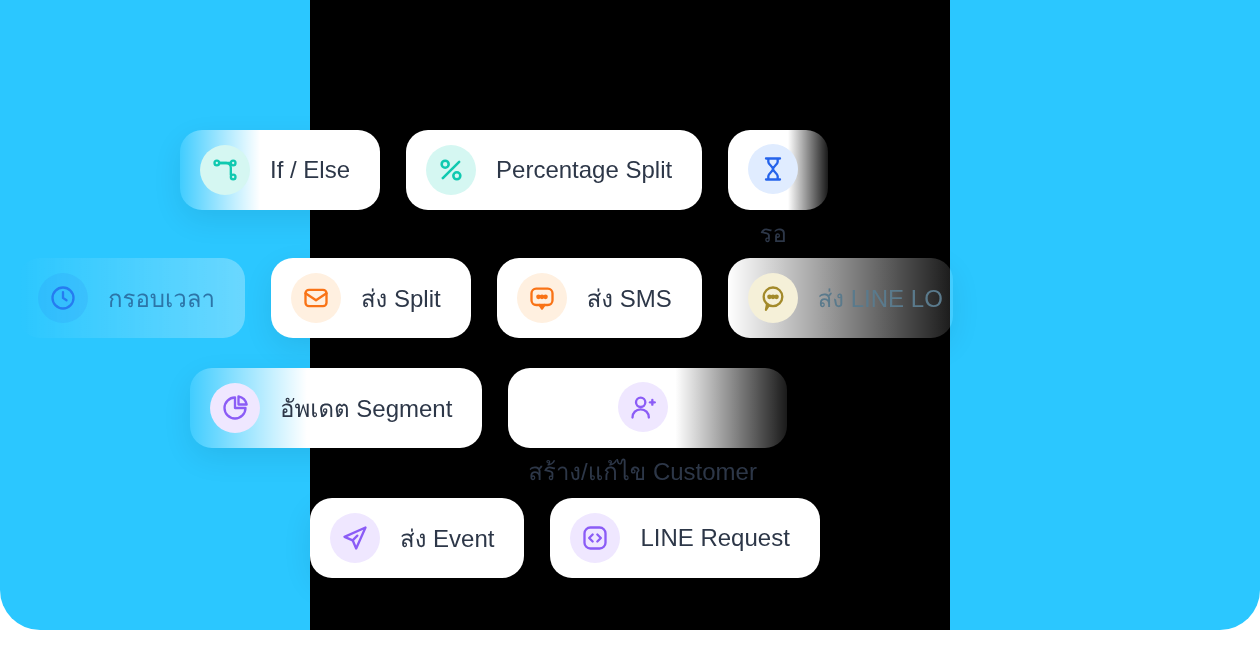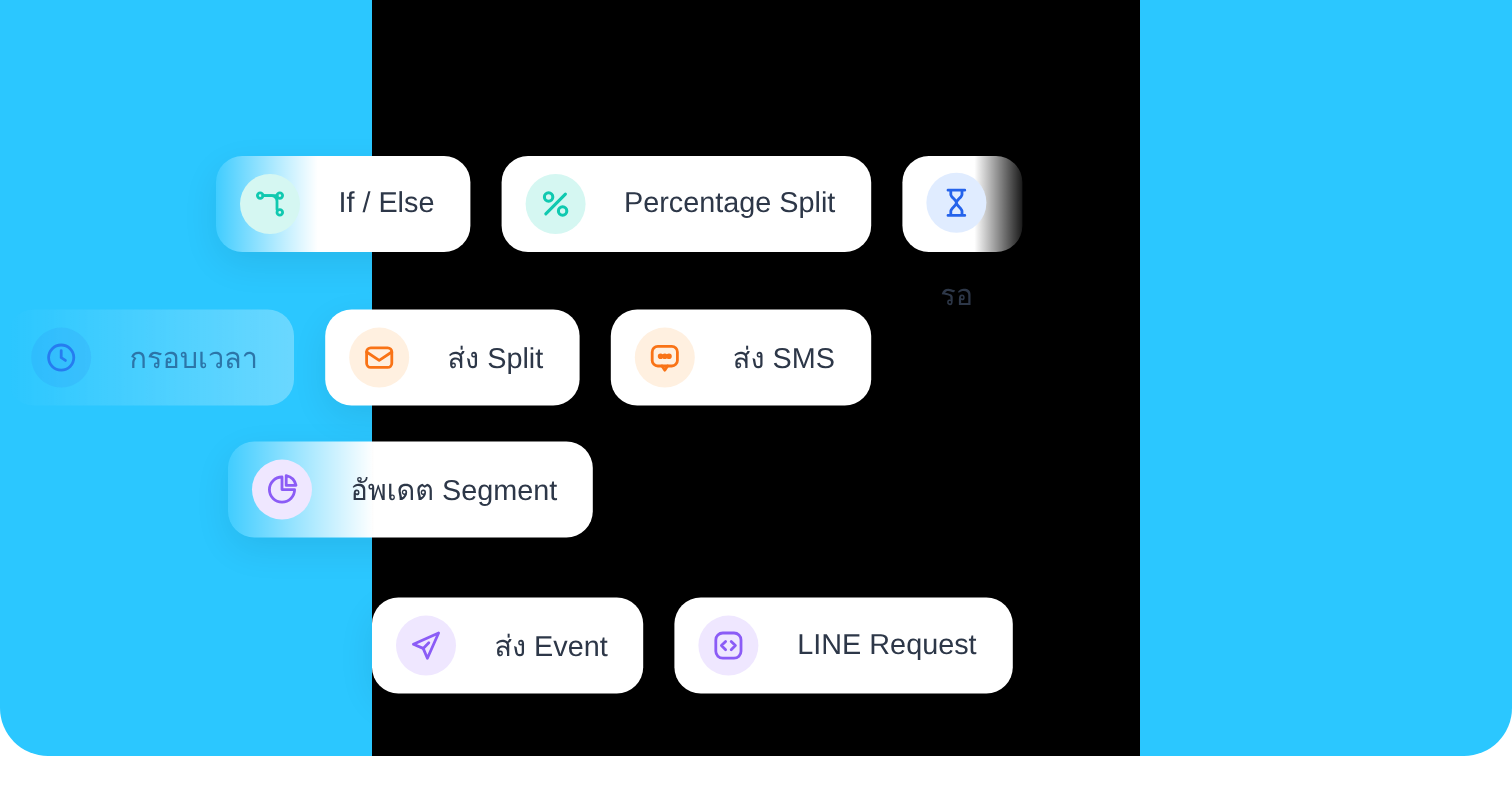--- a/index.html
+++ b/index.html
@@ -30,28 +30,28 @@
 }
 .row {
   position: absolute;
   left: 0;
   width: 100%;
   display: flex;
   align-items: center;
   gap: 26px;
 }
 .row1 { top: 130px; padding-left: 180px; }
-.row2 { top: 258px; padding-left: 6px; }
+.row2 { top: 258px; padding-left: 18px; }
 .row3 { top: 368px; padding-left: 190px; }
 .row4 { top: 498px; padding-left: 310px; }
 
 .chip {
   display: flex;
   align-items: center;
-  gap: 32px;
+  gap: 20px;
   background: #fff;
   border-radius: 22px;
   padding: 14px 30px 14px 20px;
   box-shadow: 0 10px 30px rgba(0,0,0,0.08);
   height: 80px;
 }
 .chip .lbl {
   font-size: 24px;
   color: #2d3748;
   white-space: nowrap;
@@ -157,33 +157,56 @@
         <rect x="3" y="4" width="18" height="14" rx="4"></rect>
           <path d="M10 18l2 3 2-3"></path>
         <circle cx="9" cy="11" r="1" fill="#f97316"></circle>
           <circle cx="12" cy="11" r="1" fill="#f97316"></circle>
           <circle cx="15" cy="11" r="1" fill="#f97316"></circle>
       </svg>
     </span>
     <span class="lbl">ส่ง SMS</span>
   </div>
 
+  <div class="chip fade-line" style="padding-right:10px;">
+    <span class="ic olive-bg">
+      <svg viewBox="0 0 24 24" fill="none" stroke="#a38a2a" stroke-width="2" stroke-linecap="round" stroke-linejoin="round">
+        <circle cx="12" cy="11" r="8"></circle>
+          <path d="M8 19l-2 3 1-5"></path>
+        <circle cx="9" cy="11" r="1" fill="#a38a2a"></circle>
+          <circle cx="12" cy="11" r="1" fill="#a38a2a"></circle>
+          <circle cx="15" cy="11" r="1" fill="#a38a2a"></circle>
+      </svg>
+    </span>
+    <span class="lbl" style="color:#5a7a8c;">ส่ง LINE LO</span>
+  </div>
 </div>
 
 <div class="row row3">
   <div class="chip fade-left">
     <span class="ic purple-bg">
       <svg viewBox="0 0 24 24" fill="none" stroke="#8b5cf6" stroke-width="2" stroke-linecap="round" stroke-linejoin="round">
         <path d="M12 3a9 9 0 1 0 9 9h-9V3z"></path>
           <path d="M15 2a9 9 0 0 1 7 7h-7V2z"></path>
       </svg>
     </span>
     <span class="lbl">อัพเดต Segment</span>
   </div>
 
+  <div class="chip fade-right">
+    <span class="ic purple-bg">
+      <svg viewBox="0 0 24 24" fill="none" stroke="#8b5cf6" stroke-width="2" stroke-linecap="round" stroke-linejoin="round">
+        <circle cx="10" cy="8" r="4"></circle>
+          <path d="M3 21c0-4 3-7 7-7s7 3 7 7"></path>
+        <line x1="18" y1="8" x2="22" y2="8"></line>
+          <line x1="20" y1="6" x2="20" y2="10"></line>
+      </svg>
+    </span>
+    <span class="lbl">สร้าง/แก้ไข Customer</span>
+  </div>
 </div>
 
 <div class="row row4">
   <div class="chip">
     <span class="ic purple-bg">
       <svg viewBox="0 0 24 24" fill="none" stroke="#8b5cf6" stroke-width="2" stroke-linecap="round" stroke-linejoin="round">
         <path d="M21 3L3 11l7 3 3 7 8-18z"></path>
           <path d="M10 14l4-4"></path>
       </svg>
     </span>

